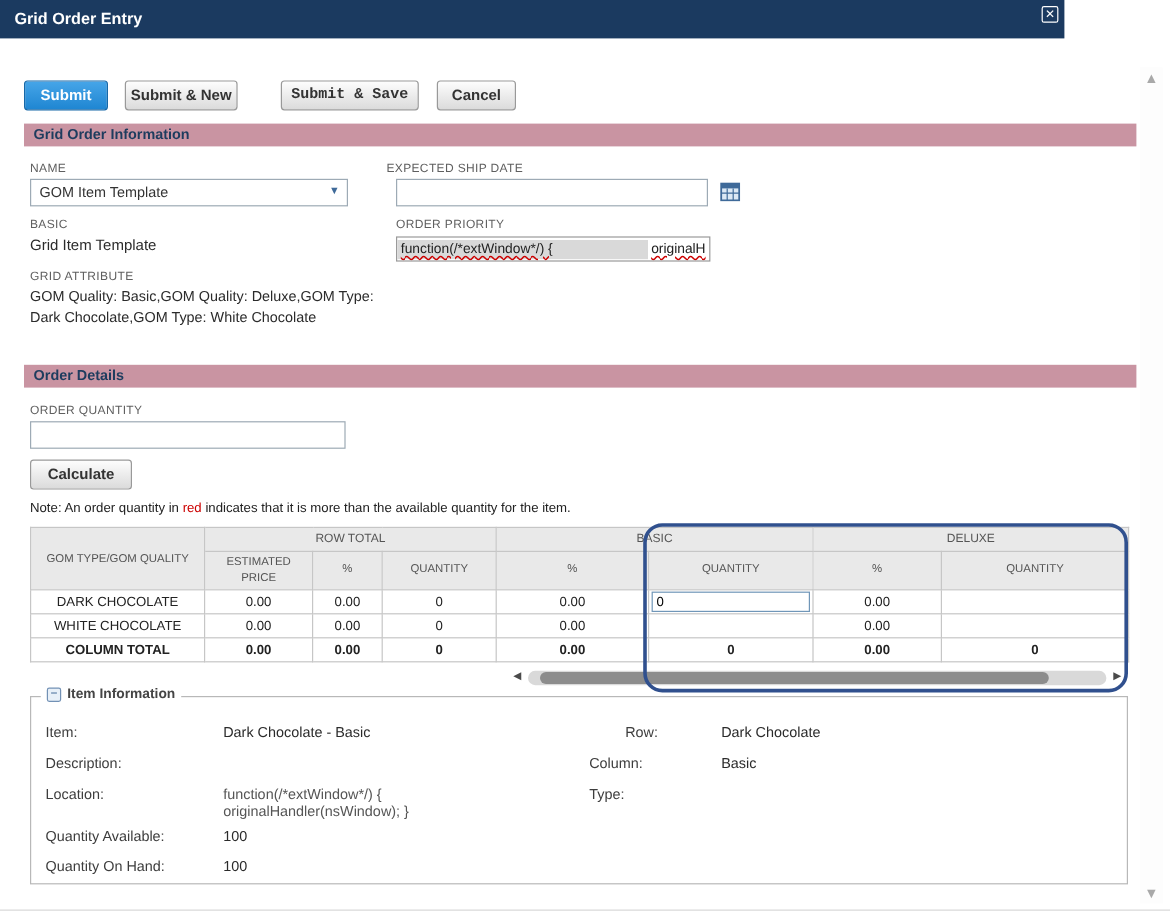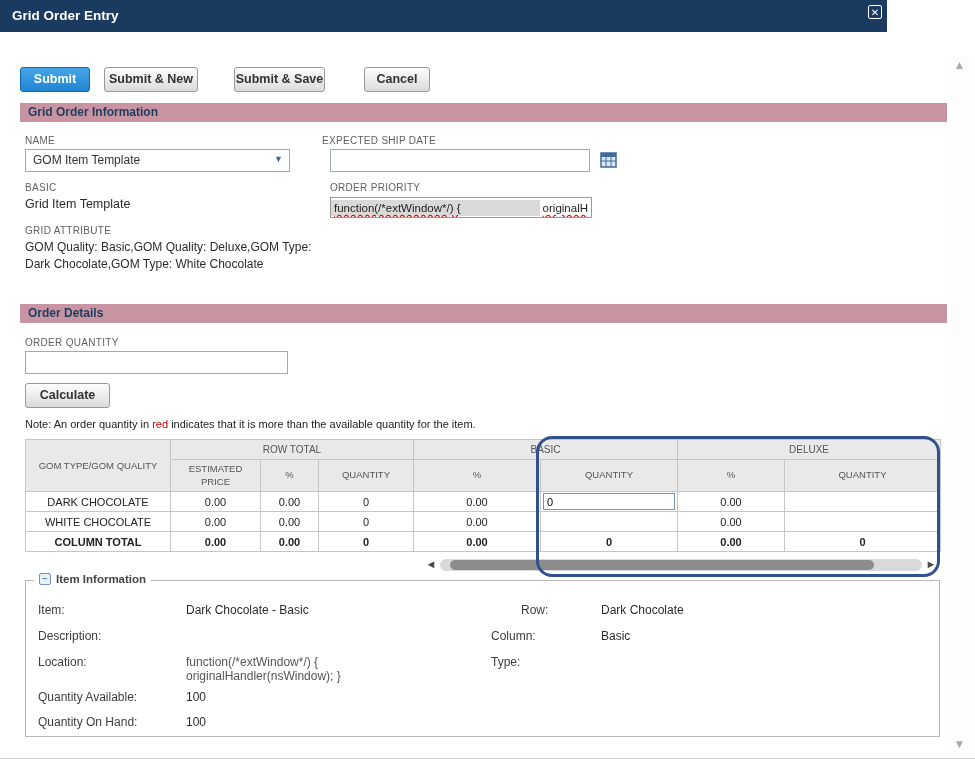--- a/index.html
+++ b/index.html
@@ -70,21 +70,21 @@
 
 <div class="screen">
 
   <div class="titlebar">
     <span class="title">Grid Order Entry</span>
     <span class="close-btn">✕</span>
   </div>
 
   <div class="btn btn-primary" style="left:20px;top:67px;width:70px;">Submit</div>
   <div class="btn" style="left:104px;top:67px;width:94px;">Submit &amp; New</div>
-  <div class="btn" style="left:234px;top:67px;width:91px;">Submit &amp; Save</div>
+  <div class="btn" style="left:234px;top:67px;width:115px;font-family:Liberation Mono, monospace;">Submit &amp; Save</div>
   <div class="btn" style="left:364px;top:67px;width:66px;">Cancel</div>
 
   <div class="secbar" style="top:103px;">Grid Order Information</div>
 
   <div class="flabel" style="left:25px;top:135px;">NAME</div>
   <div class="fake-select" style="left:25px;top:149px;width:265px;height:23px;">
     <span class="sel-text">GOM Item Template</span>
     <span class="sel-arrow">▼</span>
   </div>
 

